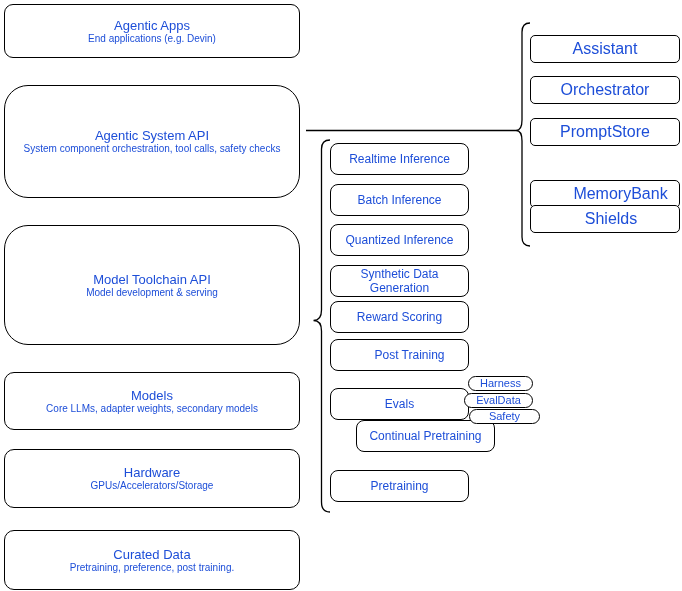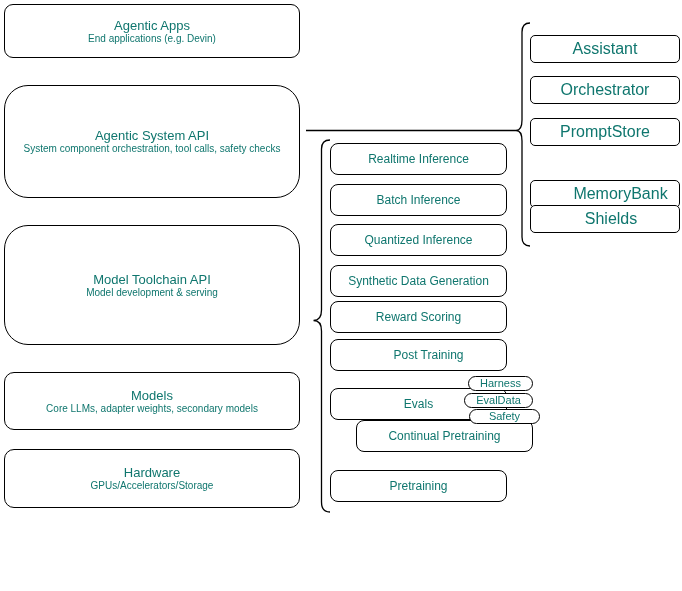--- a/index.html
+++ b/index.html
@@ -1,37 +1,37 @@
 <!DOCTYPE html>
 <html><head>
 <meta charset="utf-8">
 <style>
   html,body { margin:0; padding:0; background:#ffffff; }
   .canvas {
     position:relative; width:682px; height:591px; background:#ffffff;
-    font-family:"Liberation Sans", sans-serif; color:#0f766e;
+    font-family:"Liberation Sans", sans-serif; color:#1d4ed8;
     overflow:hidden;
   }
   .box {
     position:absolute; box-sizing:border-box;
     border:1.3px solid #000; background:#fff;
     display:flex; flex-direction:column; align-items:center; justify-content:center;
     text-align:center;
   }
   .lbox { left:4px; width:296px; }
   .lbox .title { font-size:13px; line-height:15px; }
   .lbox .subtitle { font-size:10px; line-height:12px; }
   .b-agentic-apps       { top:4px;   height:54px;  border-radius:9px;  }
   .b-agentic-system-api { top:85px;  height:113px; border-radius:24px; }
   .b-model-toolchain    { top:225px; height:120px; border-radius:24px; }
   .b-models             { top:372px; height:58px;  border-radius:10px; }
   .b-hardware           { top:449px; height:59px;  border-radius:10px; }
   .b-curated-data       { top:530px; height:60px;  border-radius:10px; }
 
-  .mbox { left:330px; width:177px; height:32px; border-radius:8px; font-size:12px; }
+  .mbox { left:330px; width:139px; height:32px; border-radius:8px; font-size:12px; }
   .m0 { top:143px; } .m1 { top:184px; } .m2 { top:224px; }
   .m3 { top:265px; } .m4 { top:301px; } .m5 { top:339px;padding-left:20px; }
   .m6 { top:388px; } .m7 { top:420px;margin-left:26px; } .m8 { top:470px; }
 
   .rbox { left:530px; width:150px; height:28px; border-radius:5px; font-size:16px; }
   .r0 { top:35px; } .r1 { top:76px; } .r2 { top:118px; } .r3 { top:180px;padding-left:31px; } .r4 { top:205px;padding-left:12px; }
 
   .pill {
     position:absolute; box-sizing:border-box;
     border:1.3px solid #000; background:#fff; border-radius:8px;
@@ -72,20 +72,24 @@
     <div class="title">Model Toolchain API</div>
     <div class="subtitle">Model development &amp; serving</div>
   </div>
   <div class="box lbox b-models">
     <div class="title">Models</div>
     <div class="subtitle">Core LLMs, adapter weights, secondary models</div>
   </div>
   <div class="box lbox b-hardware">
     <div class="title">Hardware</div>
     <div class="subtitle">GPUs/Accelerators/Storage</div>
+  </div>
+  <div class="box lbox b-curated-data">
+    <div class="title">Curated Data</div>
+    <div class="subtitle">Pretraining, preference, post training.</div>
   </div>
 
   <div class="box mbox m0">
     <span>Realtime Inference</span>
   </div>
   <div class="box mbox m2">
     <span>Quantized Inference</span>
   </div>
   <div class="box mbox m1">
     <span>Batch Inference</span>

